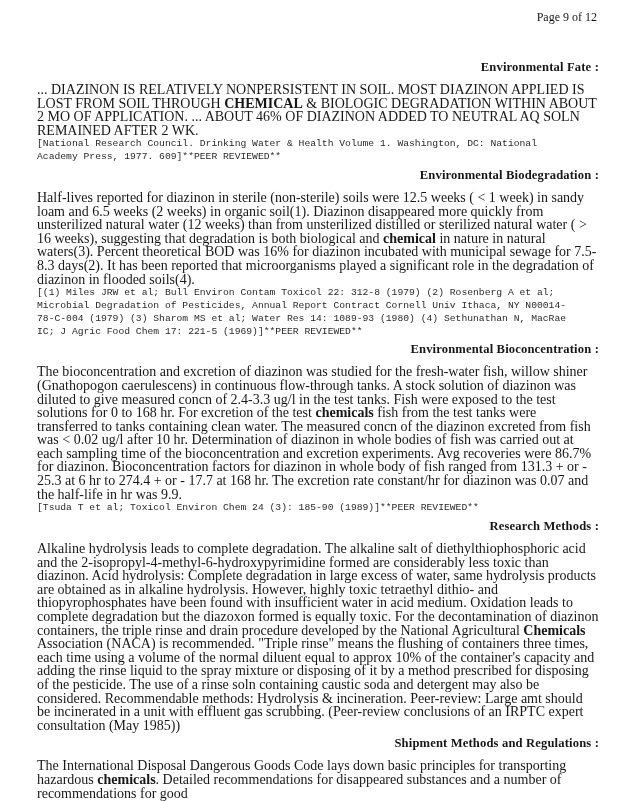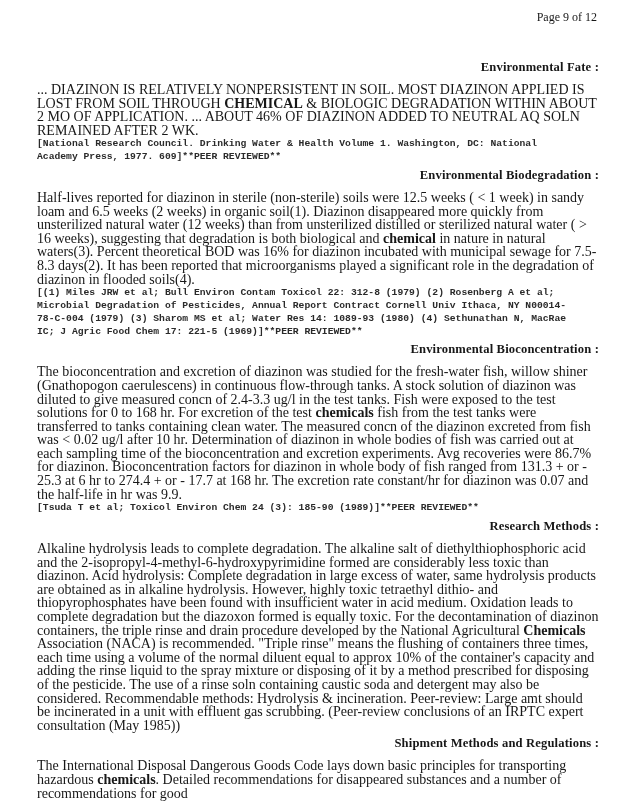--- a/index.html
+++ b/index.html
@@ -45,21 +45,20 @@
   .body-par .b {
     font-weight: bold;
   }
   .citation {
     font-family: "Liberation Mono", monospace;
     font-size: 9.7px;
     line-height: 12.8px;
     margin: 1px 0 0 0;
     white-space: pre-line;
     color: #2a2a2a;
-    font-weight: bold;
   }
   .page-footer {
     margin-top: auto;
     display: flex;
     justify-content: space-between;
     align-items: flex-start;
     font-size: 11.8px;
     line-height: 14px;
     margin-left: -9px;
   }

